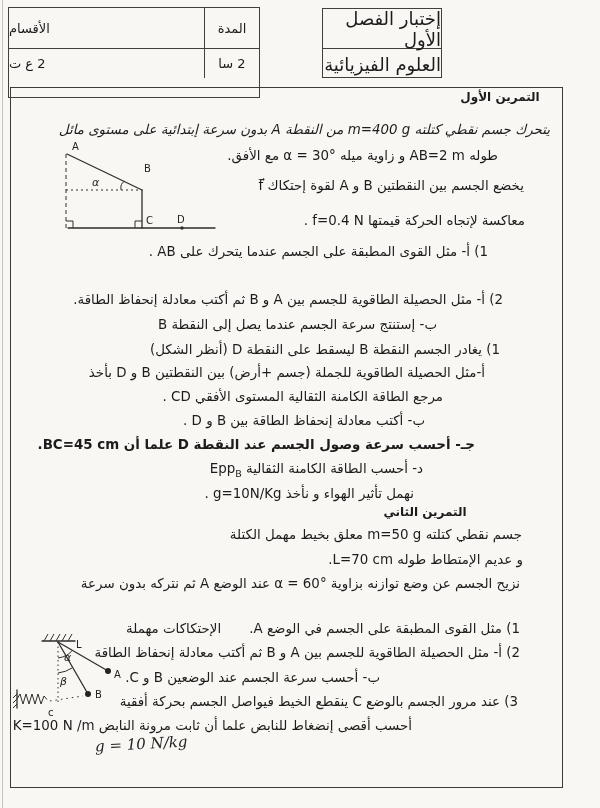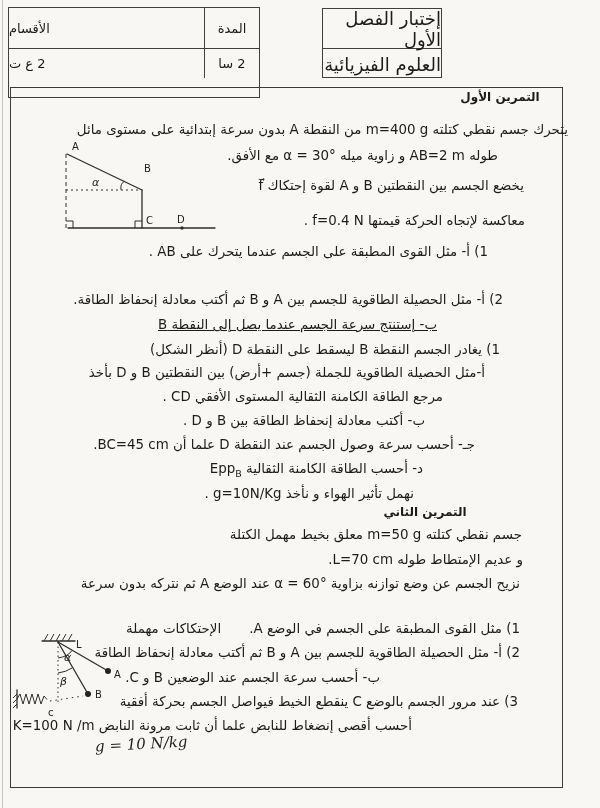--- a/index.html
+++ b/index.html
@@ -76,21 +76,21 @@
       <div class="cell">
         <span>العلوم الفيزيائية</span>
       </div>
     </div>
   </div>
 
   <div class="main-box"></div>
 
   <div class="ex-title" style="left:455px;top:90px;width:90px;">التمرين الأول</div>
 
-  <div class="t-line" style="right:32px;top:121px;">يتحرك جسم نقطي كتلته m=400 g من النقطة A بدون سرعة إبتدائية على مستوى مائل</div>
+  <div class="t-line" style="right:50px;top:121px;font-style:italic;">يتحرك جسم نقطي كتلته m=400 g من النقطة A بدون سرعة إبتدائية على مستوى مائل</div>
   <div class="t-line" style="right:102px;top:147px;">طوله AB=2 m و زاوية ميله α = 30° مع الأفق.</div>
 
   <svg style="left:45px;top:138px;" width="185" height="104" viewBox="0 0 185 104">
     <line class="stroke" x1="22" y1="16" x2="97" y2="52"></line>
     <line class="thin" x1="21" y1="16" x2="21" y2="90" stroke-dasharray="4 3"></line>
     <line class="thin" x1="21" y1="52" x2="96" y2="52" stroke-dasharray="2 3"></line>
     <line class="stroke" x1="97" y1="52" x2="97" y2="90"></line>
     <line class="stroke" x1="23" y1="90" x2="170" y2="90"></line>
     <path class="thin" d="M 76 52 Q 75 45.5 79.5 43.3"></path>
     <path class="thin" d="M 21 83 H 28 V 90"></path>
@@ -101,26 +101,26 @@
     <text class="lab-i" x="47" y="48">α</text>
     <text class="lab" x="101" y="86">C</text>
     <text class="lab" x="132" y="85">D</text>
   </svg>
 
   <div class="t-line" style="right:76px;top:177px;">يخضع الجسم بين النقطتين B و A لقوة إحتكاك f⃗</div>
   <div class="t-line" style="right:75px;top:212px;">معاكسة لإتجاه الحركة قيمتها f=0.4 N .</div>
 
   <div class="t-line" style="right:112px;top:243px;text-align:right;">1) أ- مثل القوى المطبقة على الجسم عندما يتحرك على AB .</div>
   <div class="t-line" style="right:97px;top:291px;">2) أ- مثل الحصيلة الطاقوية للجسم بين A و B ثم أكتب معادلة إنحفاظ الطاقة.</div>
-  <div class="t-line" style="right:163px;top:316px;text-decoration:underline;">ب- إستنتج سرعة الجسم عندما يصل إلى النقطة B</div>
+  <div class="t-line" style="right:163px;top:316px;">ب- إستنتج سرعة الجسم عندما يصل إلى النقطة B</div>
   <div class="t-line" style="right:100px;top:341px;">1) يغادر الجسم النقطة B ليسقط على النقطة D (أنظر الشكل)</div>
   <div class="t-line" style="right:115px;top:364px;">أ-مثل الحصيلة الطاقوية للجملة (جسم +أرض) بين النقطتين B و D بأخذ</div>
   <div class="t-line" style="right:157px;top:388px;">مرجع الطاقة الكامنة الثقالية المستوى الأفقي CD .</div>
   <div class="t-line" style="right:175px;top:412px;">ب- أكتب معادلة إنحفاظ الطاقة بين B و D .</div>
-  <div class="t-line" style="right:125px;top:436px;">جـ- أحسب سرعة وصول الجسم عند النقطة D علما أن BC=45 cm.</div>
+  <div class="t-line" style="right:125px;top:436px;font-weight:bold;">جـ- أحسب سرعة وصول الجسم عند النقطة D علما أن BC=45 cm.</div>
   <div class="t-line" style="right:177px;top:460px;"><span>د- أحسب الطاقة الكامنة الثقالية Epp</span><sub class="epp">B</sub></div>
   <div class="t-line" style="right:186px;top:485px;">نهمل تأثير الهواء و نأخذ g=10N/Kg .</div>
 
   <div class="ex-title" style="left:372px;top:505px;width:106px;">التمرين الثاني</div>
 
   <div class="t-line" style="right:78px;top:526px;">جسم نقطي كتلته m=50 g  معلق بخيط مهمل الكتلة</div>
   <div class="t-line" style="right:77px;top:551px;">و عديم الإمتطاط طوله L=70 cm.</div>
   <div class="t-line" style="right:80px;top:575px;">نزيح الجسم عن وضع توازنه بزاوية α = 60° عند الوضع A ثم نتركه بدون سرعة</div>
 
   <div class="t-line" style="right:80px;top:620px;"><span>1) مثل القوى المطبقة على الجسم في الوضع A.</span><span class="gap-sp"></span><span>الإحتكاكات مهملة</span></div>

